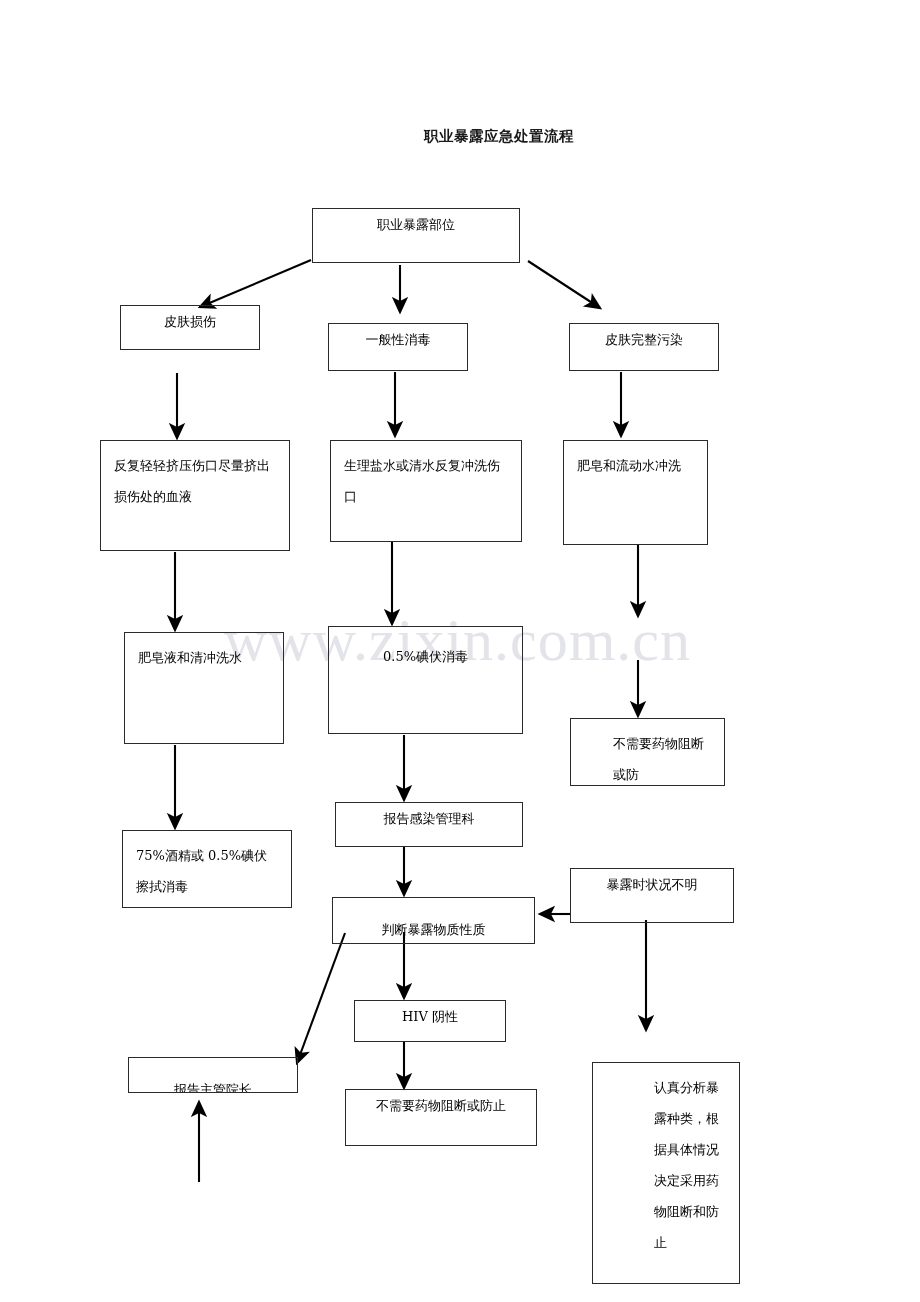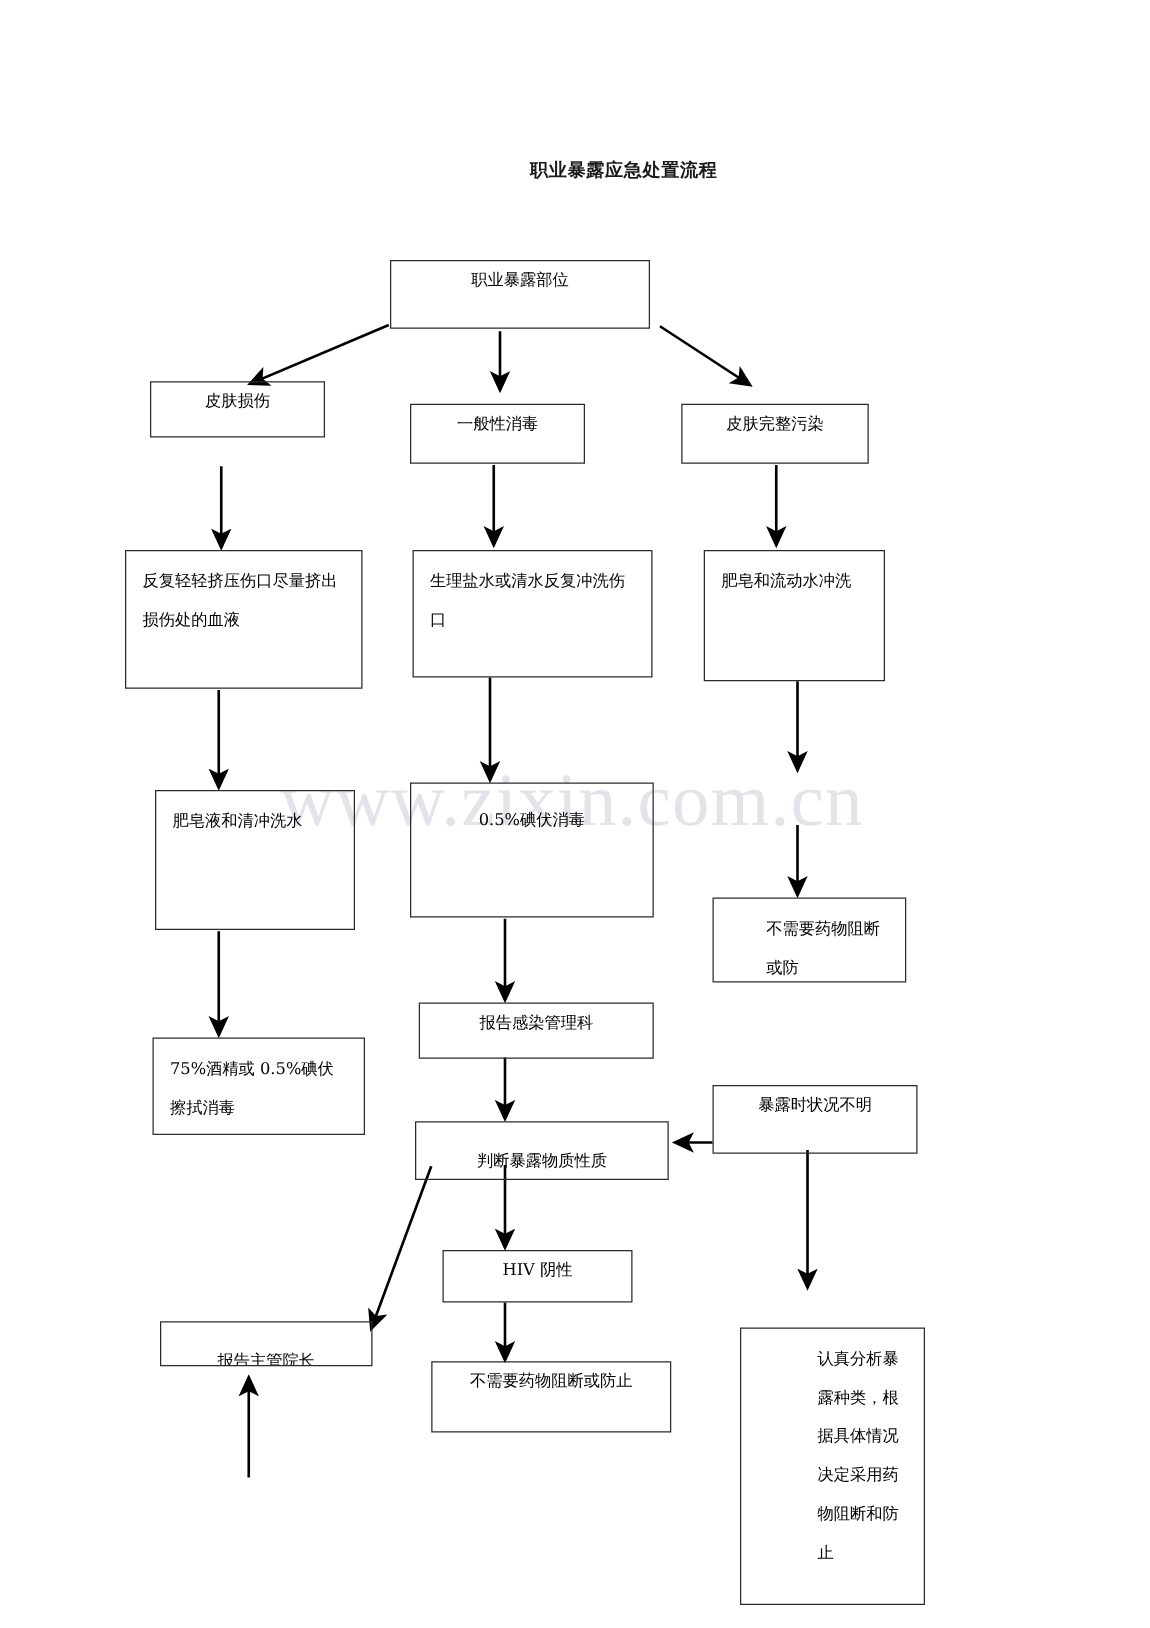--- a/index.html
+++ b/index.html
@@ -154,21 +154,21 @@
   </div>
 
   <div class="node center" style="left:120px; top:305px; width:140px; height:45px;">
     <span class="txt">皮肤损伤</span>
   </div>
 
   <div class="node center" style="left:328px; top:323px; width:140px; height:48px;">
     <span class="txt">一般性消毒</span>
   </div>
 
-  <div class="node center" style="left:545px; top:323px; width:150px; height:48px;">
+  <div class="node center" style="left:569px; top:323px; width:150px; height:48px;">
     <span class="txt">皮肤完整污染</span>
   </div>
 
   <div class="node" style="left:100px; top:440px; width:190px; height:111px;">
     <span class="txt">反复轻轻挤压伤口尽量挤出损伤处的血液</span>
   </div>
 
   <div class="node" style="left:330px; top:440px; width:192px; height:102px;">
     <span class="txt">生理盐水或清水反复冲洗伤口</span>
   </div>

